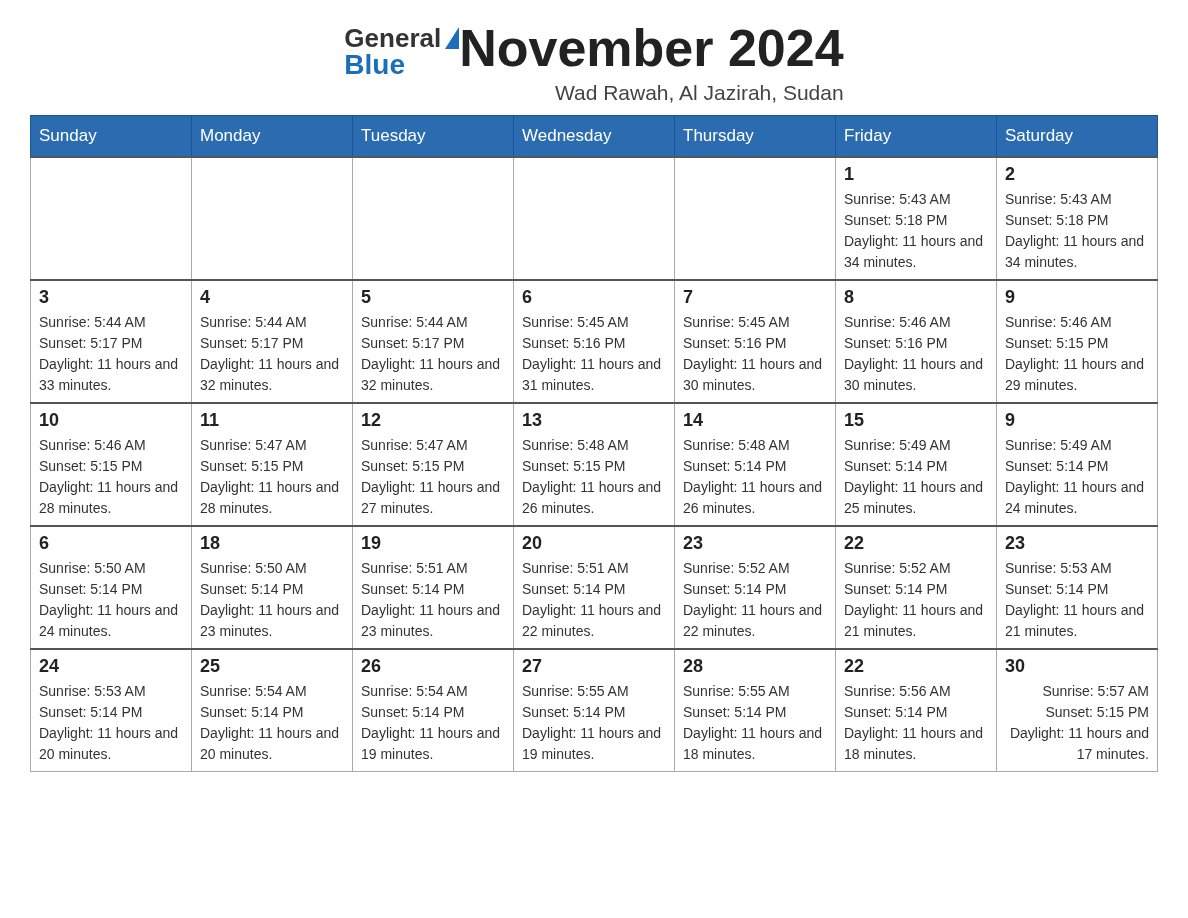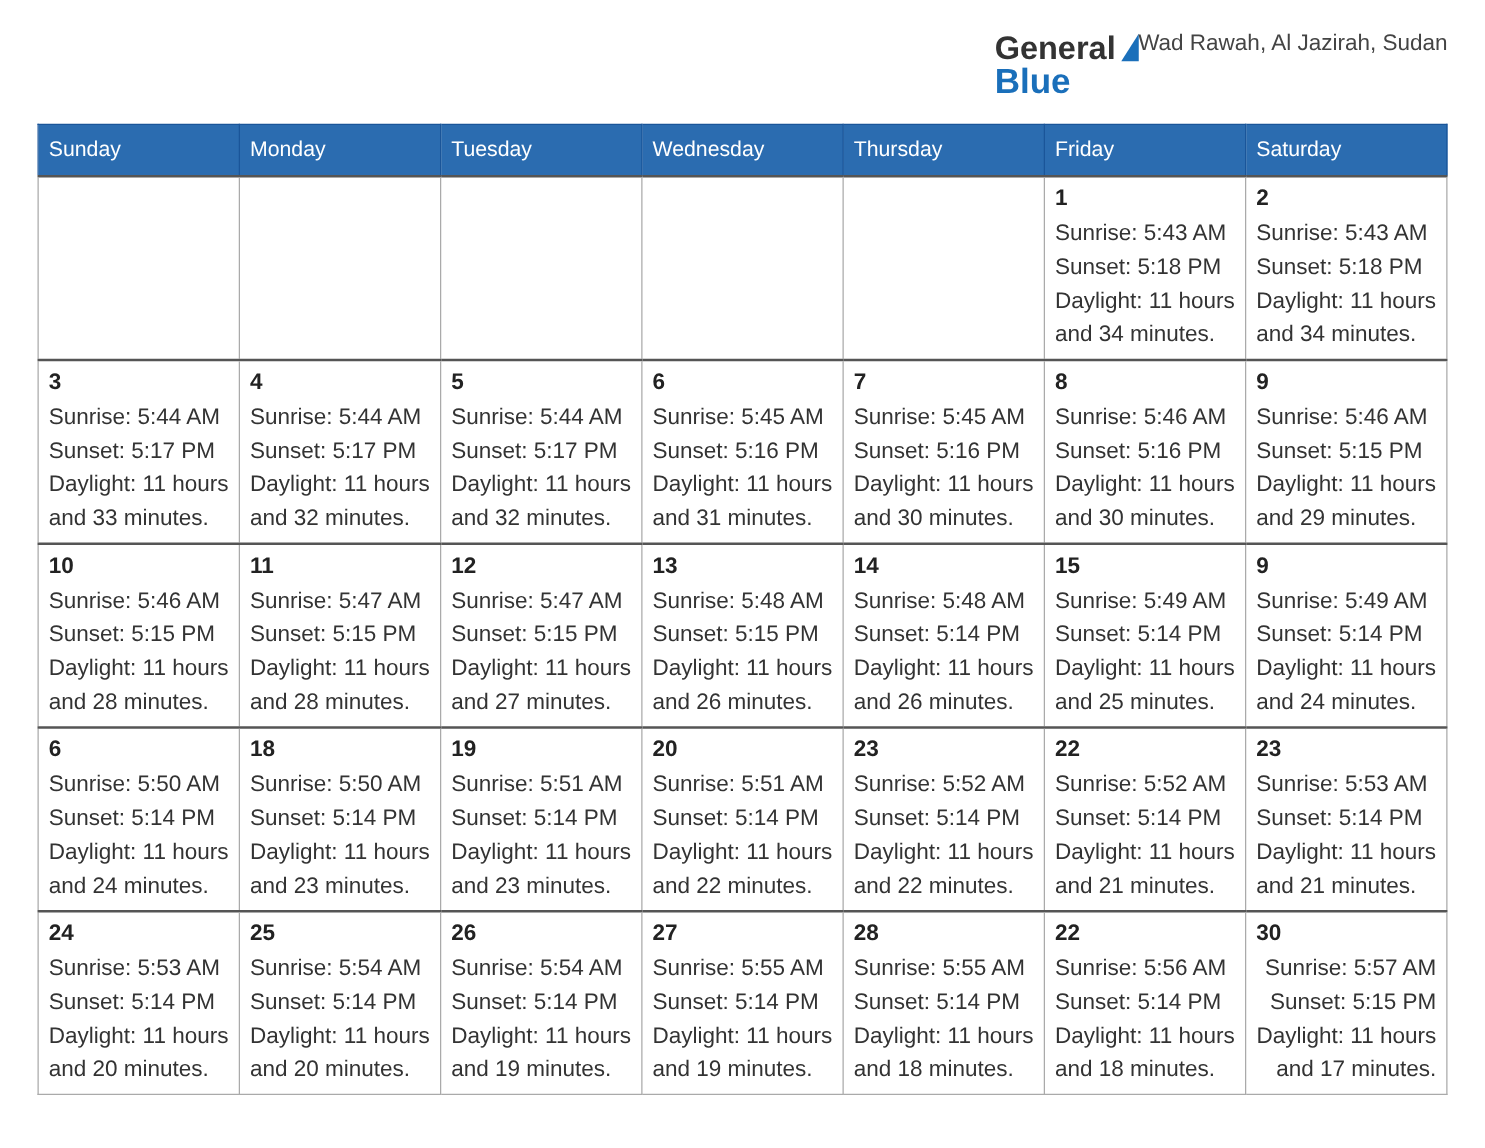--- a/index.html
+++ b/index.html
@@ -5,23 +5,23 @@
     * { box-sizing: border-box; margin: 0; padding: 0; }
     body {
       font-family: Arial, sans-serif;
       background: #fff;
       padding: 20px 30px;
       width: 1188px;
       min-height: 918px;
     }
     .header {
       display: flex;
-      justify-content: flex-end;
+      justify-content: center;
       align-items: flex-start;
-      margin-bottom: 20px;
+      margin-bottom: 0;
     }
     .logo {
       display: flex;
       flex-direction: column;
       align-items: flex-start;
       padding-top: 5px;
     }
     .logo-general {
       font-size: 26px;
       font-weight: bold;
@@ -40,29 +40,30 @@
     .title-section {
       text-align: right;
     }
     .month-title {
       font-size: 52px;
       font-weight: bold;
       color: #222;
       line-height: 1.1;
     }
     .location-title {
-      font-size: 18px;
+      font-size: 21px;
       color: #444;
       font-weight: normal;
       margin-top: 4px;
     }
     .calendar {
       width: 100%;
       border-collapse: collapse;
       border: 1px solid #555;
+      margin-top: 10px;
       padding-left: 24px;
     }
     .calendar th {
       background-color: #2b6cb0;
       color: white;
       font-size: 17px;
       font-weight: normal;
       padding: 10px 8px;
       text-align: left;
       border: 1px solid #1a5599;
@@ -84,37 +85,38 @@
       border-top: 2px solid #555;
     }
     .day-number {
       font-size: 18px;
       font-weight: bold;
       color: #222;
       display: block;
       margin-bottom: 4px;
     }
     .day-info {
-      font-size: 18px;
+      font-size: 14px;
       color: #333;
       line-height: 1.5;
     }
   </style>
 </head>
 <body>
 
 <div class="header">
   <div class="logo">
     <div style="display:flex;align-items:center;">
       <span class="logo-general">General</span>
       <span style="display:inline-block;width:0;height:0;border-left:14px solid transparent;border-bottom:22px solid #1a6fba;margin-left:4px;margin-bottom:0px;"></span>
     </div>
     <span class="logo-blue">Blue</span>
   </div>
   <div class="title-section">
+    <div class="month-title">November 2024</div>
     <div class="location-title">Wad Rawah, Al Jazirah, Sudan</div>
   </div>
 </div>
 
 <table class="calendar">
   <thead>
     <tr>
     <th>Sunday</th>
         <th>Monday</th>
         <th>Tuesday</th>

